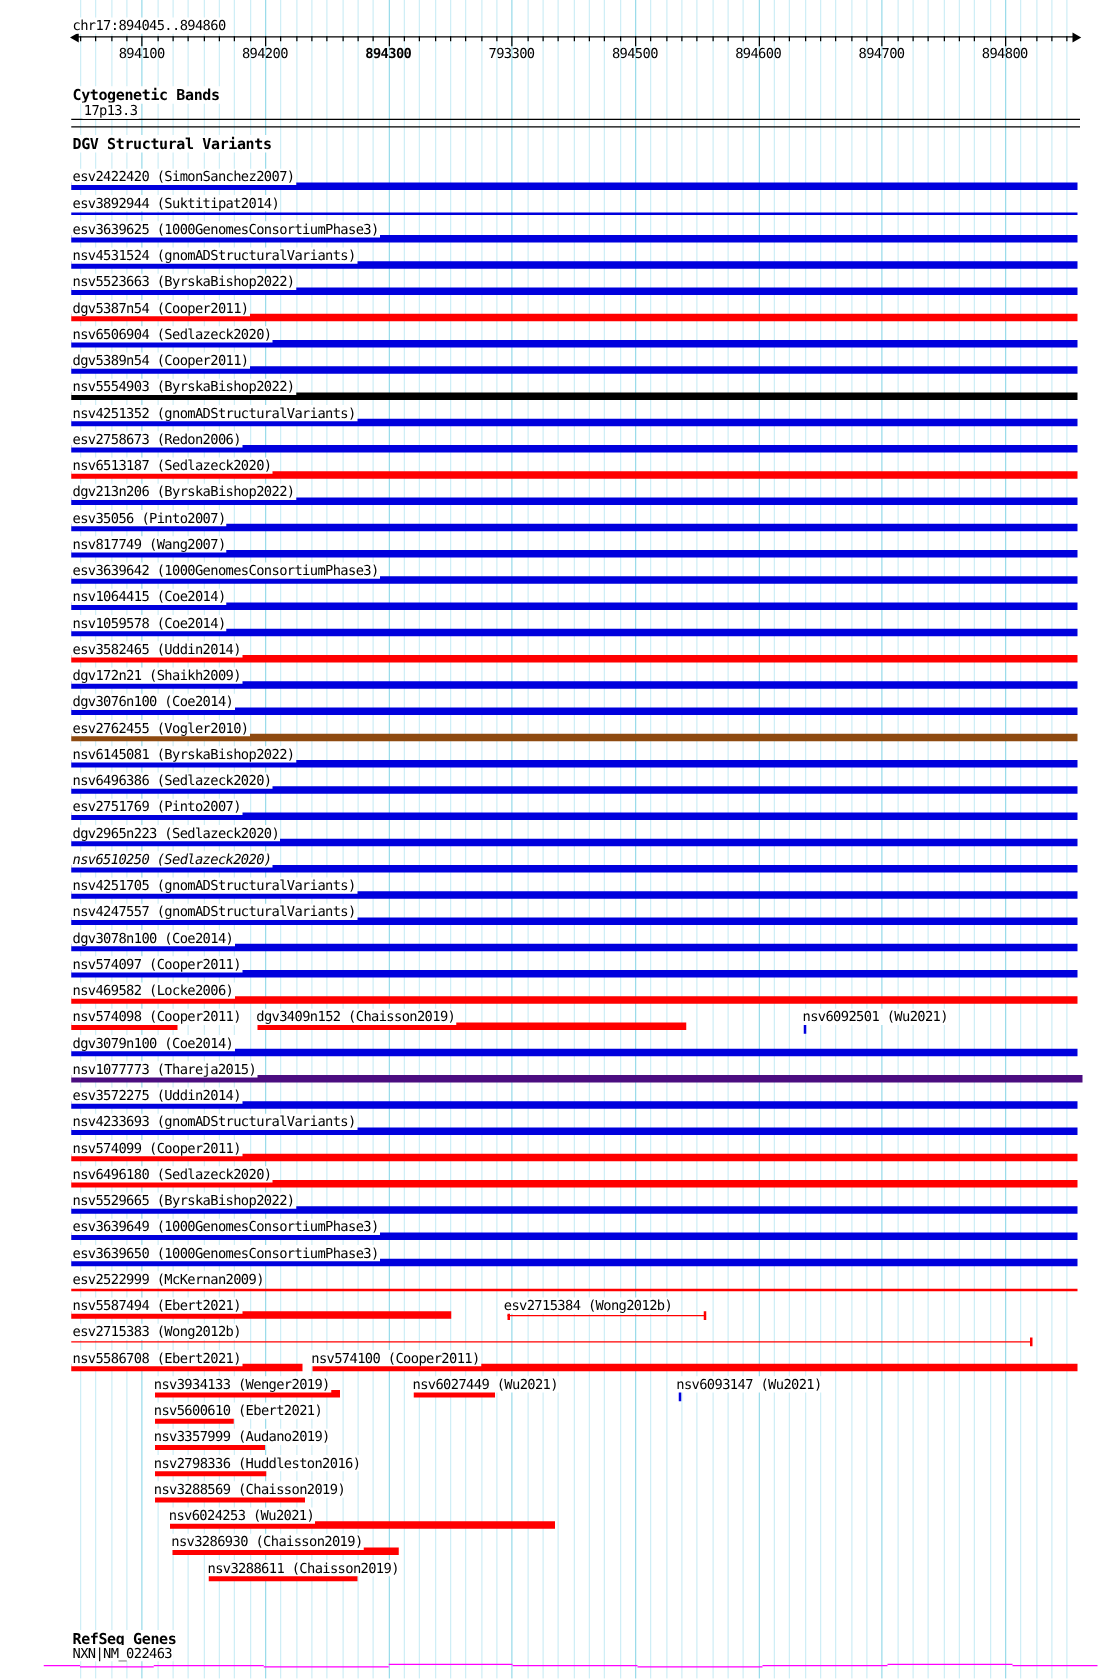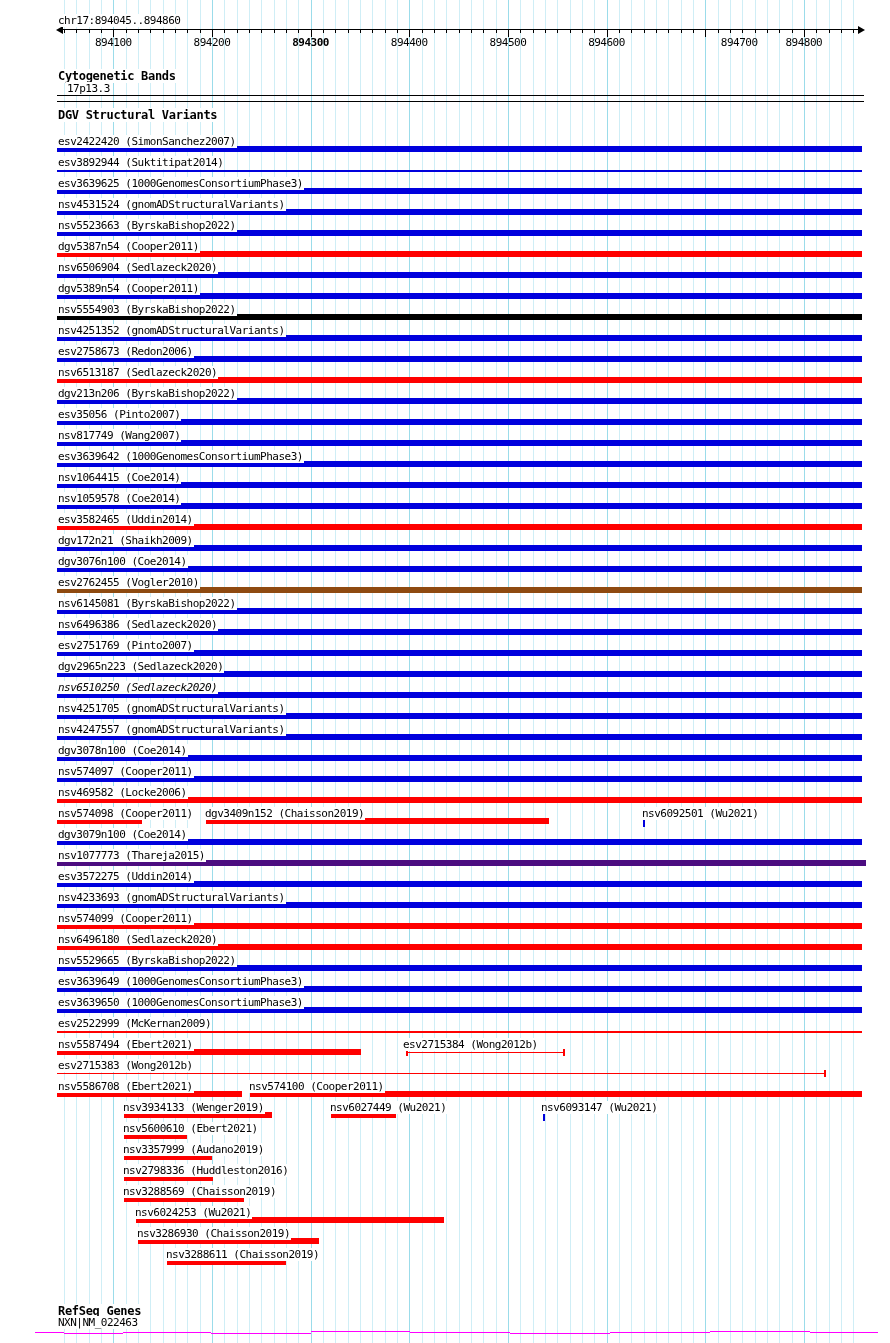--- a/index.html
+++ b/index.html
@@ -167,24 +167,24 @@
       <div class="tick" style="left: 779.1px; top: 29px; height: 4px;"></div>
       <div class="tick" style="left: 791.5px; top: 29px; height: 4px;"></div>
       <div class="tick" style="left: 803.8px; top: 29px; height: 8px;"></div>
       <div class="tick" style="left: 816.1px; top: 29px; height: 4px;"></div>
       <div class="tick" style="left: 828.5px; top: 29px; height: 4px;"></div>
       <div class="tick" style="left: 840.8px; top: 29px; height: 4px;"></div>
       <div class="tick" style="left: 853.1px; top: 29px; height: 4px;"></div>
       <div class="ticklbl" style="left: 113.3px; top: 37px;">894100</div>
       <div class="ticklbl" style="left: 211.9px; top: 37px;">894200</div>
       <div class="ticklbl" style="left: 310.6px; top: 37px; font-weight: bold;">894300</div>
-      <div class="ticklbl" style="left: 409.2px; top: 37px;">894400</div>
+      <div class="ticklbl" style="left: 409.2px; top: 37px;">793300</div>
       <div class="ticklbl" style="left: 507.9px; top: 37px;">894500</div>
       <div class="ticklbl" style="left: 606.5px; top: 37px;">894600</div>
-      <div class="ticklbl" style="left: 705.2px; top: 37px; margin-left: 34px;">894700</div>
+      <div class="ticklbl" style="left: 705.2px; top: 37px;">894700</div>
       <div class="ticklbl" style="left: 803.8px; top: 37px;">894800</div>
     </div>
 
   <div class="hdr" style="left:58px;top:69px">Cytogenetic Bands</div>
   <div class="lbl" style="left:66px;top:82px">17p13.3</div>
   <div id="cytoband-box" style="left:57px;top:95px;width:807px;height:5px"></div>
 
   <div class="hdr" style="left:58px;top:108px">DGV Structural Variants</div>
 
   <div id="tracks">

